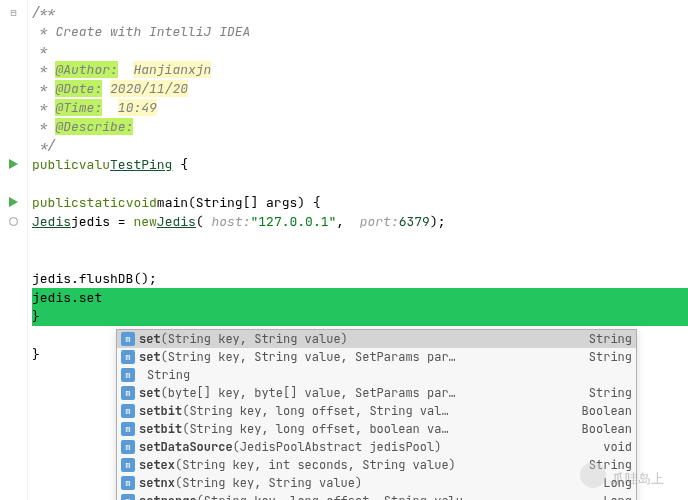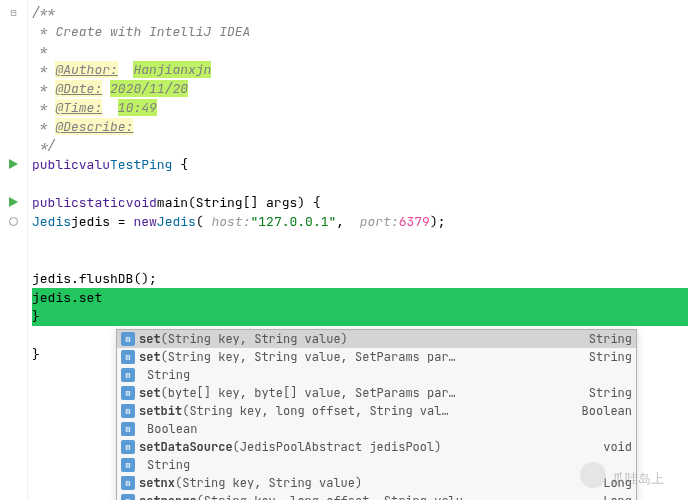--- a/index.html
+++ b/index.html
@@ -6,29 +6,29 @@
     body { font-family: "JetBrains Mono", Consolas, "Courier New", monospace; font-size: 13px; background: #fff; position: relative; width: 688px; height: 500px; overflow: hidden; }
     .editor-wrap { display: flex; height: 100%; }
     .gutter { width: 28px; background: #fff; flex-shrink: 0; display: flex; flex-direction: column; padding-top: 3px; border-right: 1px solid #f0f0f0; }
     .gutter-row { height: 19px; display: flex; align-items: center; justify-content: center; }
     .run-icon svg { fill: #4caf50; }
     .circle-icon { width: 9px; height: 9px; border: 1px solid #999; border-radius: 50%; }
     .minus-icon { width: 9px; height: 9px; display: flex; align-items: center; justify-content: center; font-size: 10px; color: #999; }
     .code { flex: 1; padding-top: 3px; padding-left: 4px; }
     .line { height: 19px; white-space: pre; display: flex; align-items: center; }
     .comment { color: #808080; font-style: italic; }
-    .kw { color: #4c1d95; }
-    .cname { color: #0369a1; }
+    .kw { color: #4d7c0f; }
+    .cname { color: #14532d; text-decoration: underline; }
     .str { color: #067d17; }
-    .num { color: #ec4899; }
+    .num { color: #14532d; }
     .method { color: #000; }
     .id { color: #000; }
     .hint { color: #999; font-style: italic; }
-    .doctag { color: #808080; font-style: italic; text-decoration: underline; background: #fef9c3; }
-    .docval { background: #bef264; }
+    .doctag { color: #808080; font-style: italic; background: #bef264; }
+    .docval { background: #fef9c3; }
     .highlight-line { background: #22c55e; width: 100%; }
     .error-under { border-bottom: 1px wavy red; }
     .popup { position: absolute; left: 116px; top: 329px; width: 521px; background: #f7f7f7; border: 1px solid #b0b0b0; box-shadow: 0 2px 8px rgba(0,0,0,0.15); font-size: 12px; }
     .popup-row { height: 18px; display: flex; align-items: center; padding: 0 4px; gap: 4px; }
     .popup-row.sel { background: #d4d4d4; }
     .popup-icon { width: 14px; height: 14px; flex-shrink: 0; display: flex; align-items: center; justify-content: center; font-size: 9px; background: #5b9bd5; color: #fff; border-radius: 2px; }
     .popup-sig { flex: 1; color: #555; white-space: nowrap; overflow: hidden; text-overflow: ellipsis; }
     .popup-sig b { color: #404040; font-weight: bold; }
     .popup-ret { color: #555; padding-left: 8px; }
     .watermark { position: absolute; right: 24px; bottom: 12px; display: flex; align-items: flex-end; gap: 6px; opacity: 0.4; font-family: sans-serif; font-size: 13px; color: #666; }
@@ -115,29 +115,31 @@
       <span class="popup-sig"><b>set</b>(byte[] key, byte[] value, SetParams par…</span>
       <span class="popup-ret">String</span>
     </div>
     <div class="popup-row">
       <span class="popup-icon">m</span>
       <span class="popup-sig"><b>setbit</b>(String key, long offset, String val…</span>
       <span class="popup-ret">Boolean</span>
     </div>
     <div class="popup-row">
       <span class="popup-icon">m</span>
+      <span class="popup-sig"><b>setbit</b>(String key, long offset, boolean va…</span>
       <span class="popup-ret">Boolean</span>
     </div>
     <div class="popup-row">
       <span class="popup-icon">m</span>
       <span class="popup-sig"><b>setDataSource</b>(JedisPoolAbstract jedisPool)</span>
       <span class="popup-ret">void</span>
     </div>
     <div class="popup-row">
       <span class="popup-icon">m</span>
+      <span class="popup-sig"><b>setex</b>(String key, int seconds, String value)</span>
       <span class="popup-ret">String</span>
     </div>
     <div class="popup-row">
       <span class="popup-icon">m</span>
       <span class="popup-sig"><b>setnx</b>(String key, String value)</span>
       <span class="popup-ret">Long</span>
     </div>
     <div class="popup-row">
       <span class="popup-icon">m</span>
       <span class="popup-sig"><b>setrange</b>(String key, long offset, String valu…</span>

